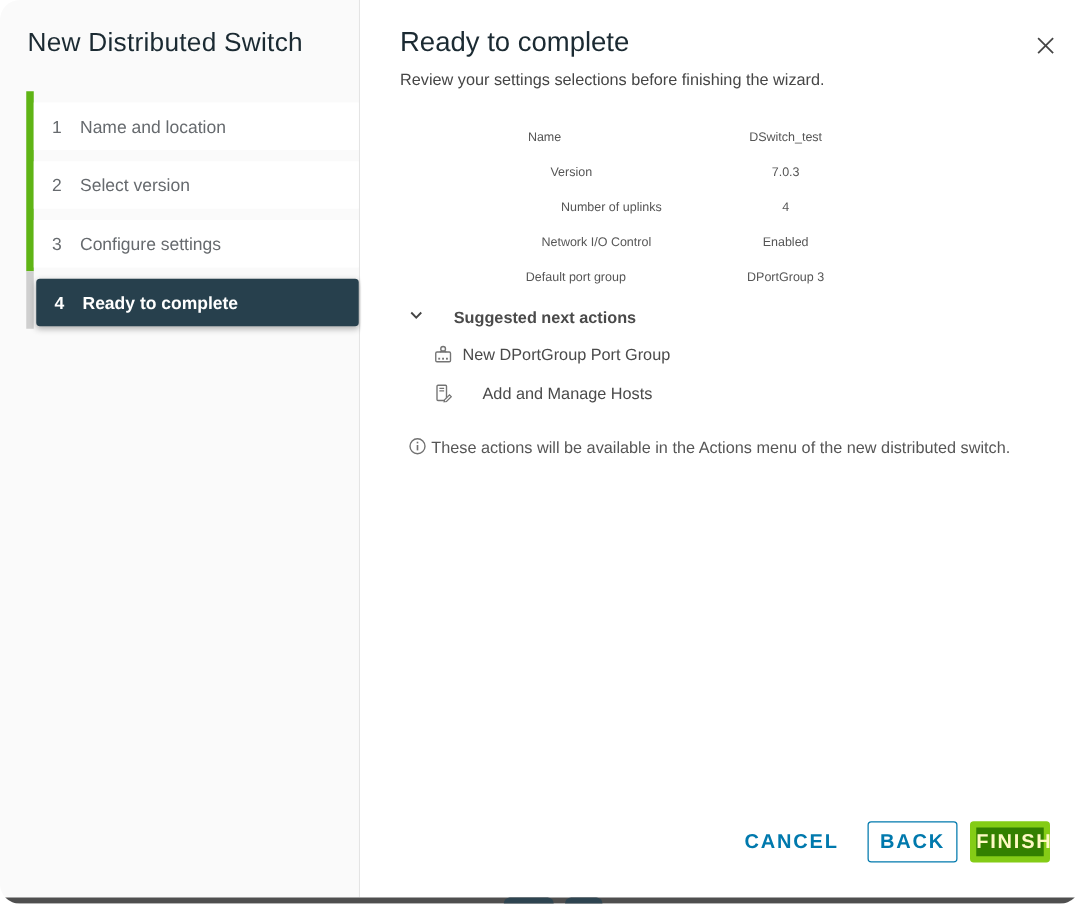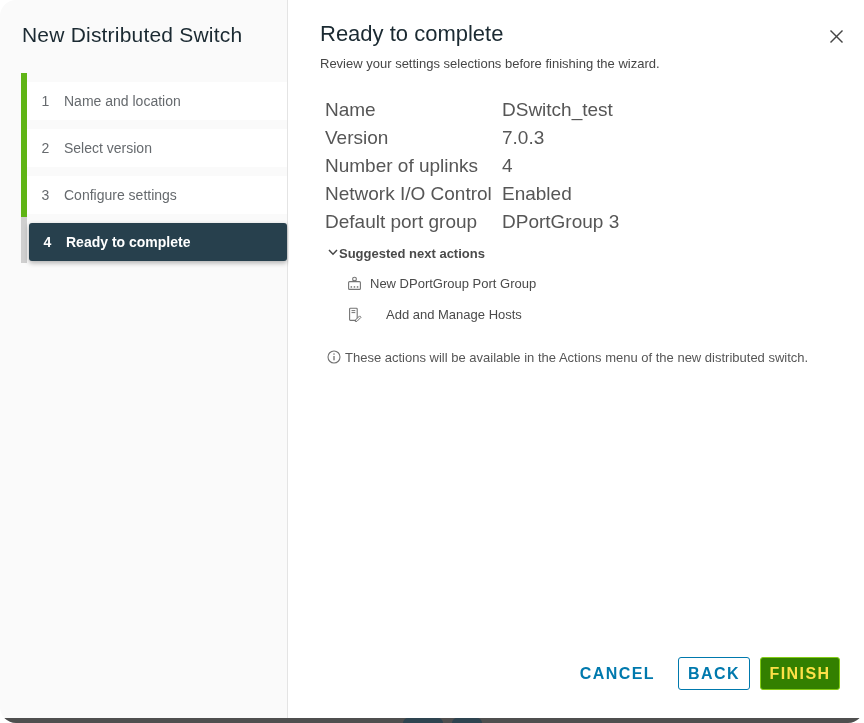--- a/index.html
+++ b/index.html
@@ -23,42 +23,42 @@
                  font-weight:bold; border-radius:3px; box-shadow:0 2px 5px rgba(0,0,0,.3); }
 
   
   .content { position:absolute; left:289px; top:0; width:575px; height:718px; background:#ffffff; }
   .content-title { position:absolute; left:31px; top:21px; font-size:22px; font-weight:400; color:#1b2a32; }
   .close-btn { position:absolute; right:16px; top:24px; width:24px; height:24px; border:none;
                background:transparent; cursor:pointer; display:flex; align-items:center; justify-content:center; }
   .subtitle { position:absolute; left:31px; top:56px; font-size:13px; color:#464646; }
 
   .summary { position:absolute; left:36px; top:96px; width:430px; }
-  .summary-row { display:flex; height:28px; align-items:center; font-size:19px; color:#565656; }
+  .summary-row { display:flex; height:28px; align-items:center; font-size:10px; color:#565656;justify-content:center; }
   .summary-row .lbl { width:177px; flex:0 0 177px; }
   .summary-row .val { color:#565656; }
 
   .suggested-header { position:absolute; left:38px; top:246px; display:flex; 
-                      gap:0; font-size:13px; font-weight:bold; color:#4a4a4a; cursor:pointer; }
+                      gap:24px; font-size:13px; font-weight:bold; color:#4a4a4a; cursor:pointer; }
   .action-item { position:absolute; left:58px; display:flex; align-items:center; gap:8px;
                  font-size:13px; color:#4a4a4a; cursor:pointer; }
   .action-1 { top:276px; } .action-2 { top:307px;gap:24px; }
 
   .note { position:absolute; left:38px; top:349px; width:505px; font-size:13px;
           line-height:18px; color:#565656; }
   .note svg { vertical-align:-2px; margin-right:4px; }
 
   .footer { position:absolute; right:24px; bottom:28px; display:flex; align-items:center; }
   .btn { font-family:"Liberation Sans", sans-serif; font-size:16px; font-weight:bold;
          letter-spacing:.09em; cursor:pointer; }
   .btn-link { border:none; background:transparent; color:#0079ad; margin-right:21px; padding:6px 2px; }
   .btn-outline { width:72px; height:33px; background:#ffffff; color:#0079ad;
                  border:1px solid #0079ad; border-radius:3px; margin-right:10px; }
-  .btn-primary { width:80px; height:33px; background:#338000; color:#fde047;
-                 border:1px solid #84cc16; border-radius:3px; }
+  .btn-primary { width:64px; height:33px; background:#338000; color:#fef9c3;
+                 border:5px solid #84cc16; border-radius:3px; }
 
   
   .bottom-strip { position:absolute; left:0; bottom:0; width:864px; height:5px; background:#4f4f4f; }
   .bleed-arc { position:absolute; bottom:0; height:5px; background:#2e4450; }
   .bleed-arc.a1 { left:403px; width:40px; border-radius:20px 20px 0 0; }
   .bleed-arc.a2 { left:452px; width:30px; border-radius:15px 15px 0 0; }
 
   .icon { display:inline-flex; flex:0 0 auto; }
 </style>
 </head>

